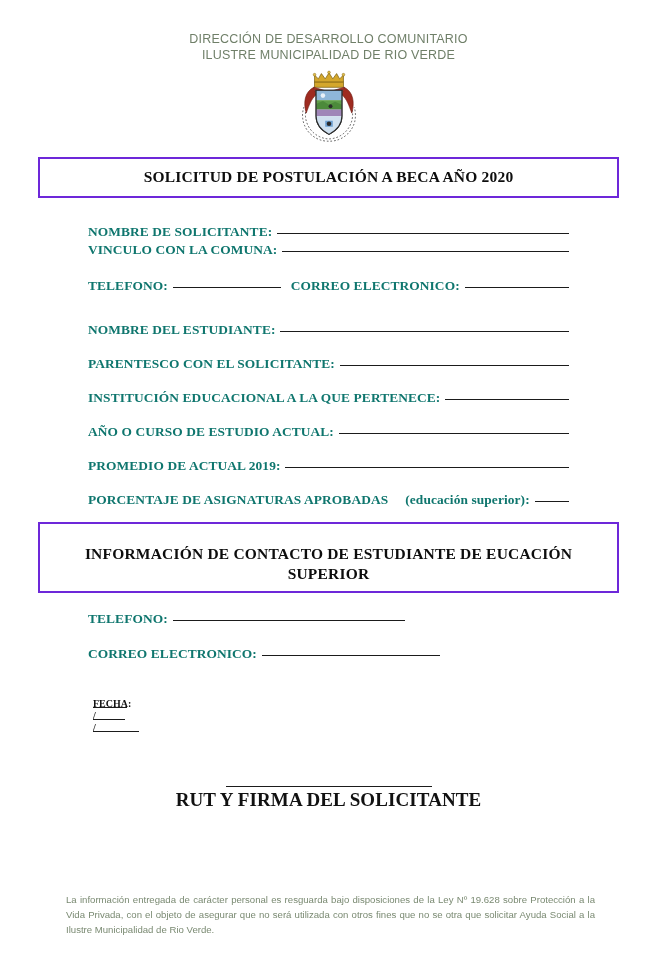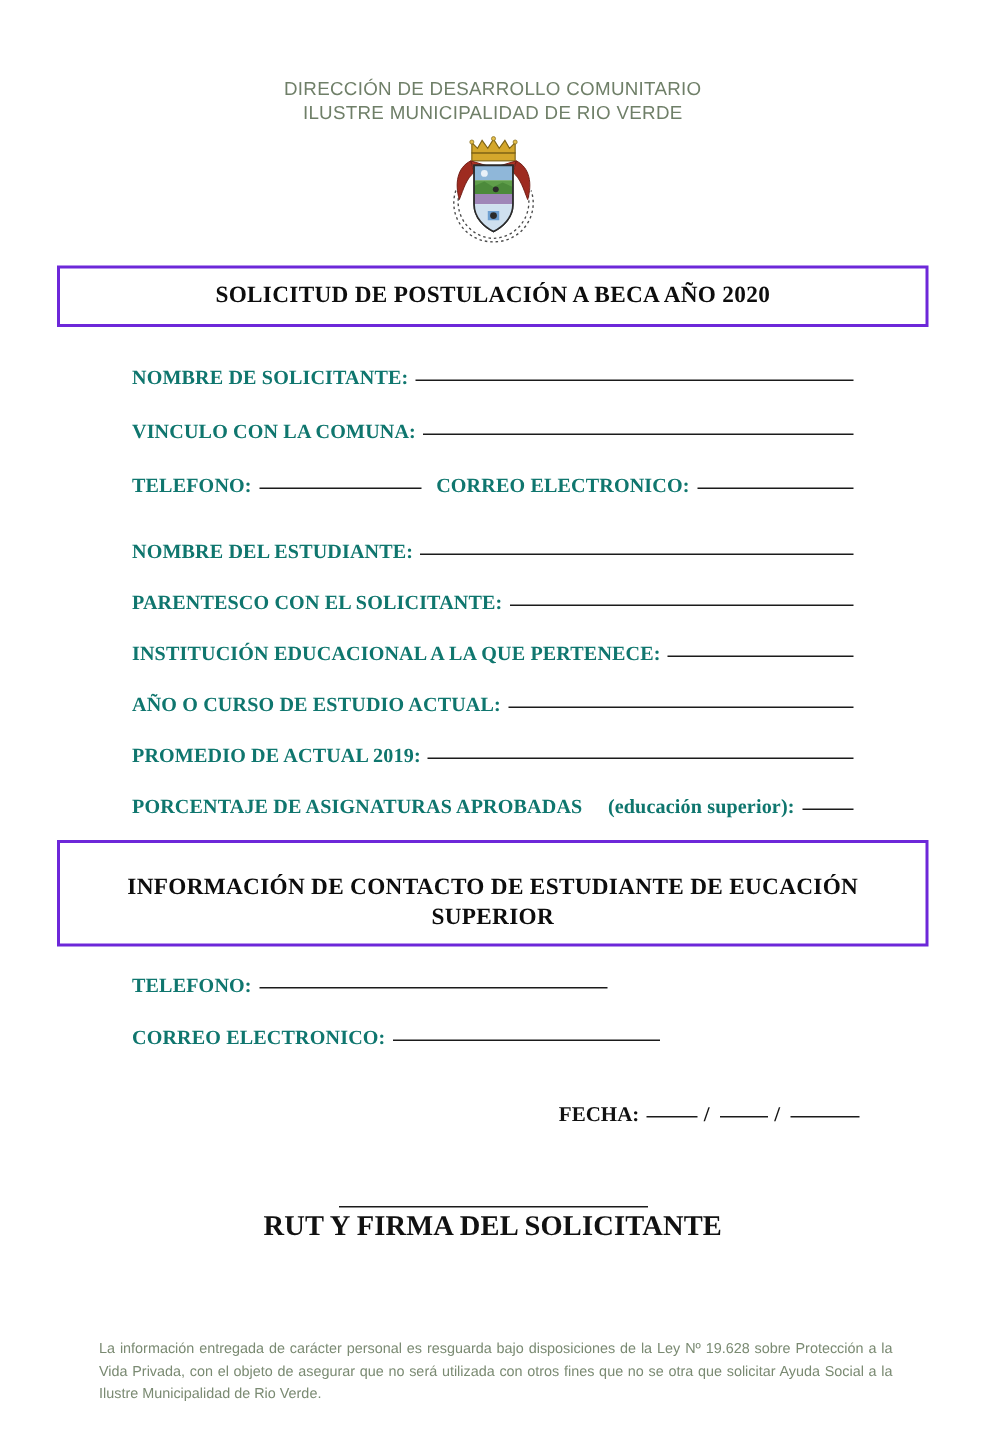--- a/index.html
+++ b/index.html
@@ -20,21 +20,21 @@
   .page {
     position: relative;
     width: 657px;
     height: 960px;
     box-sizing: border-box;
   }
 
   
   .org-header {
     text-align: center;
-    padding-top: 52px;
+    padding-top: 32px;
     font-family: "Liberation Sans", "DejaVu Sans", sans-serif;
     color: #6f7f68;
     font-size: 12.5px;
     letter-spacing: 0.2px;
     line-height: 1.25;
     font-weight: 400;
   }
   .org-header .line2 { display: block; }
 
   
@@ -88,37 +88,38 @@
     border-bottom: 1.6px solid #1b1b1b;
     height: 0;
     margin-left: 5px;
     position: relative;
     top: -2px;
   }
   .rule.grow { flex: 1 1 auto; }
 
   
   .group-applicant { margin-top: 26px; }
-  .group-applicant .field-row + .field-row { margin-top: 20px; }
+  .group-applicant .field-row + .field-row { margin-top: 2px; }
 
   .group-student { margin-top: 28px; }
   .group-student .field-row + .field-row { margin-top: 18px; }
 
   .group-contact { margin-top: 18px; }
   .group-contact .field-row + .field-row { margin-top: 19px; }
 
   
   .fecha-row {
     margin: 36px 84px 0 88px;
     display: flex;
     justify-content: flex-end;
     align-items: baseline;
     font-weight: bold;
-    font-size: 14px;
+    font-size: 10px;
     white-space: nowrap;
+    flex-direction: column;
   }
   .fecha-row .rule.short  { width: 34px; }
   .fecha-row .rule.short2 { width: 32px; }
   .fecha-row .rule.short3 { width: 46px; }
   .slash { margin: 0 2px 0 4px; }
 
   
   .signature-block {
     margin-top: 52px;
     text-align: center;

